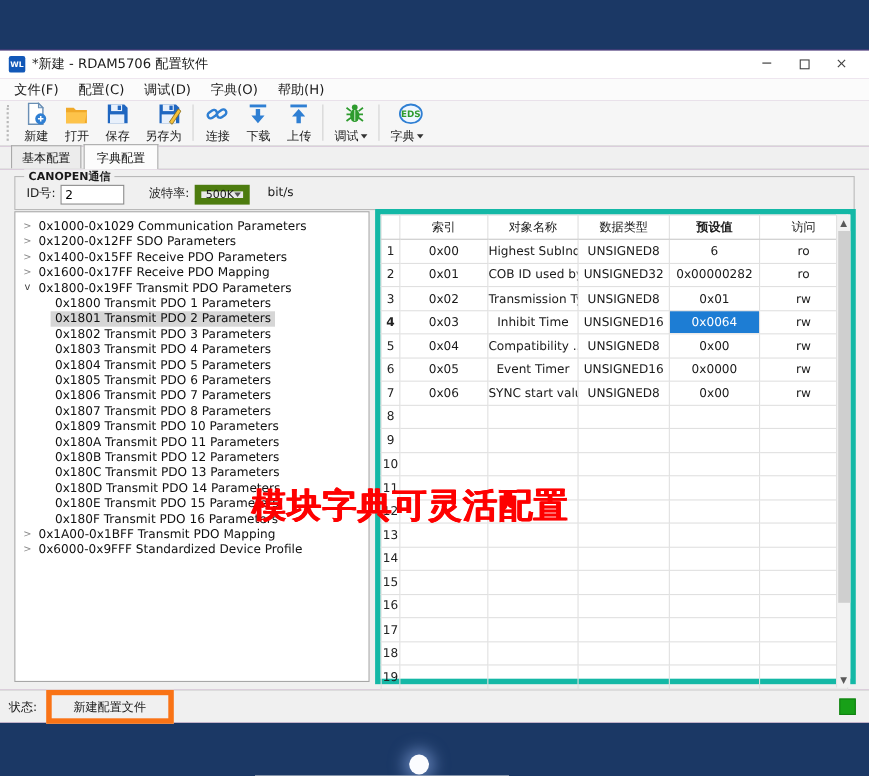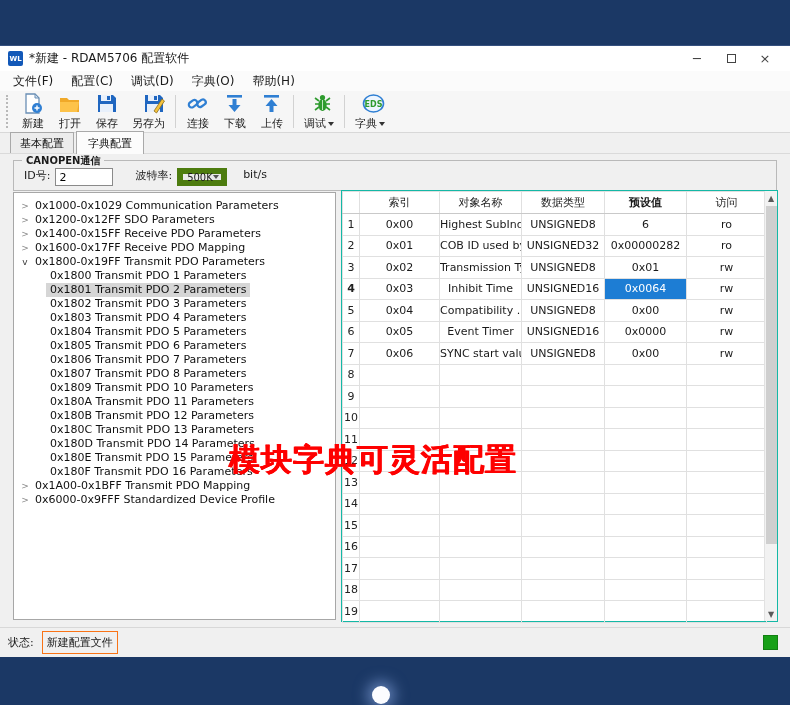--- a/index.html
+++ b/index.html
@@ -45,21 +45,21 @@
   
   .tree-panel { position:absolute; left:13px; top:38px; width:323px; height:428px; background:#fff; border:1px solid #a7a7a7; overflow:hidden; padding-top:6px; }
   .tree-item { height:14px; line-height:14px; font-size:11px; color:#101010; white-space:nowrap; display:flex; align-items:center; }
   .tree-item .arrow { width:12px; text-align:center; color:#8a8a8a; font-size:9px; margin-left:5px; flex:0 0 auto; }
   .tree-item .arrow.down { color:#3a3a3a; }
   .tree-item .lbl { padding:0 4px; }
   .tree-item.child { padding-left:32px; }
   .tree-item.selected .lbl { background:#d6d6d6; }
 
   
-  .table-panel { position:absolute; left:341px; top:36px; width:437px; height:432px; background:#fff; border:1px solid #14b8a6; }
+  .table-panel { position:absolute; left:341px; top:36px; width:437px; height:432px; background:#fff; border:5px solid #14b8a6; }
   table.grid { border-collapse:collapse; table-layout:fixed; width:424px; font-size:11px; color:#1a1a1a; }
   table.grid th, table.grid td { border:1px solid #e0e0e0; text-align:center; overflow:hidden; white-space:nowrap; font-weight:normal; }
   table.grid thead tr { height:22px; }
   table.grid thead th { border-bottom:1px solid #c9c9c9; background:#fff; }
   table.grid thead th:nth-child(5) { font-weight:bold; }
   table.grid tbody tr { height:21.5px; }
   .c1{width:17px;} .c2{width:80px;} .c3{width:82px;} .c4{width:83px;} .c5{width:82px;} .c6{width:80px;}
   td.rownum { color:#222; border-left:none; }
   td.rownum.cur { font-weight:bold; }
   td.selcell { background:#1d7dd4; color:#fff;margin-left:36px; }
@@ -68,21 +68,21 @@
   .vscroll { position:absolute; right:0; top:0; width:13px; height:430px; background:#f2f2f2; border-left:1px solid #e2e2e2; }
   .vs-btn { height:14px; display:flex; align-items:center; justify-content:center; font-size:8px; color:#5a5a5a; }
   .vs-thumb { position:absolute; left:1px; top:15px; width:11px; height:338px; background:#cfcfcf; }
   .vs-down { position:absolute; bottom:0; width:100%; }
 
   
   .overlay-text { position:absolute; left:229px; top:285px; font-size:31px; font-weight:900; color:#fe0000; letter-spacing:1px; white-space:nowrap; z-index:60; text-shadow:0.6px 0 0 #fe0000, -0.6px 0 0 #fe0000; }
 
   
   .statusbar { height:30px; flex:0 0 auto; background:#f0f0f0; border-top:1px solid #d8d8d8; display:flex; align-items:center; padding:0 8px; font-size:11px; color:#1a1a1a; }
-  .status-panel { border:1px solid #f97316; padding:3px 4px; margin-left:8px; background:#f0f0f0; }
+  .status-panel { border:5px solid #f97316; padding:3px 20px; margin-left:8px; background:#f0f0f0; }
   .status-led { width:15px; height:15px; background:#18a018; border:1px solid #128012; margin-left:auto; margin-right:4px; }
 
   
   .boot-dot { position:absolute; left:372px; top:686px; width:18px; height:18px; border-radius:50%; background:#fbfcff; box-shadow:0 0 14px 5px rgba(150,180,240,0.55); }
 
   svg { display:block; }
 </style>
 </head>
 <body>
 

